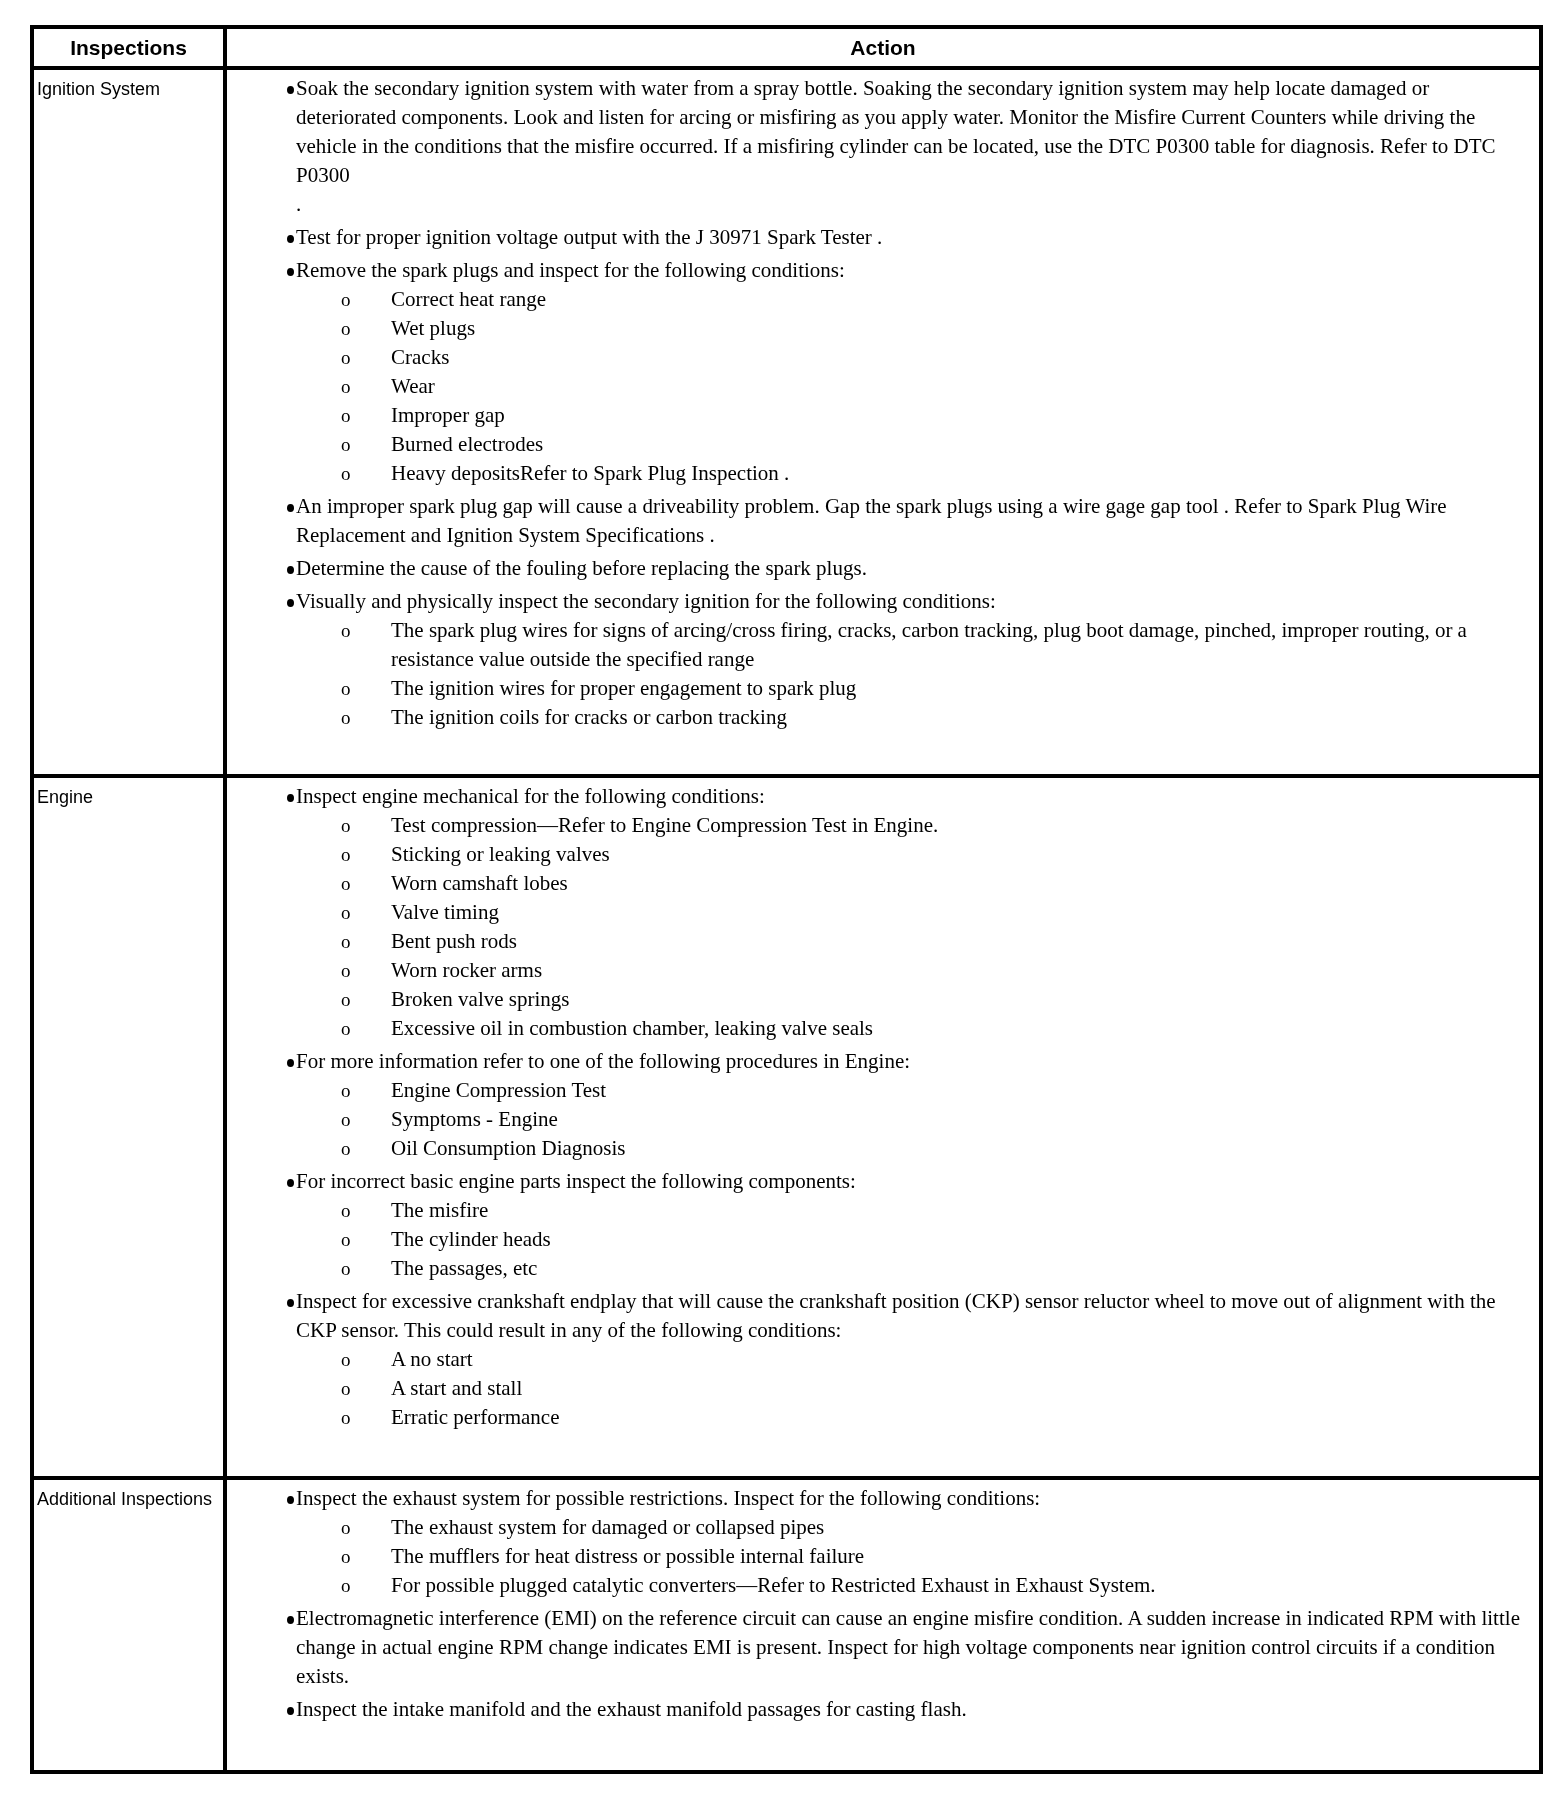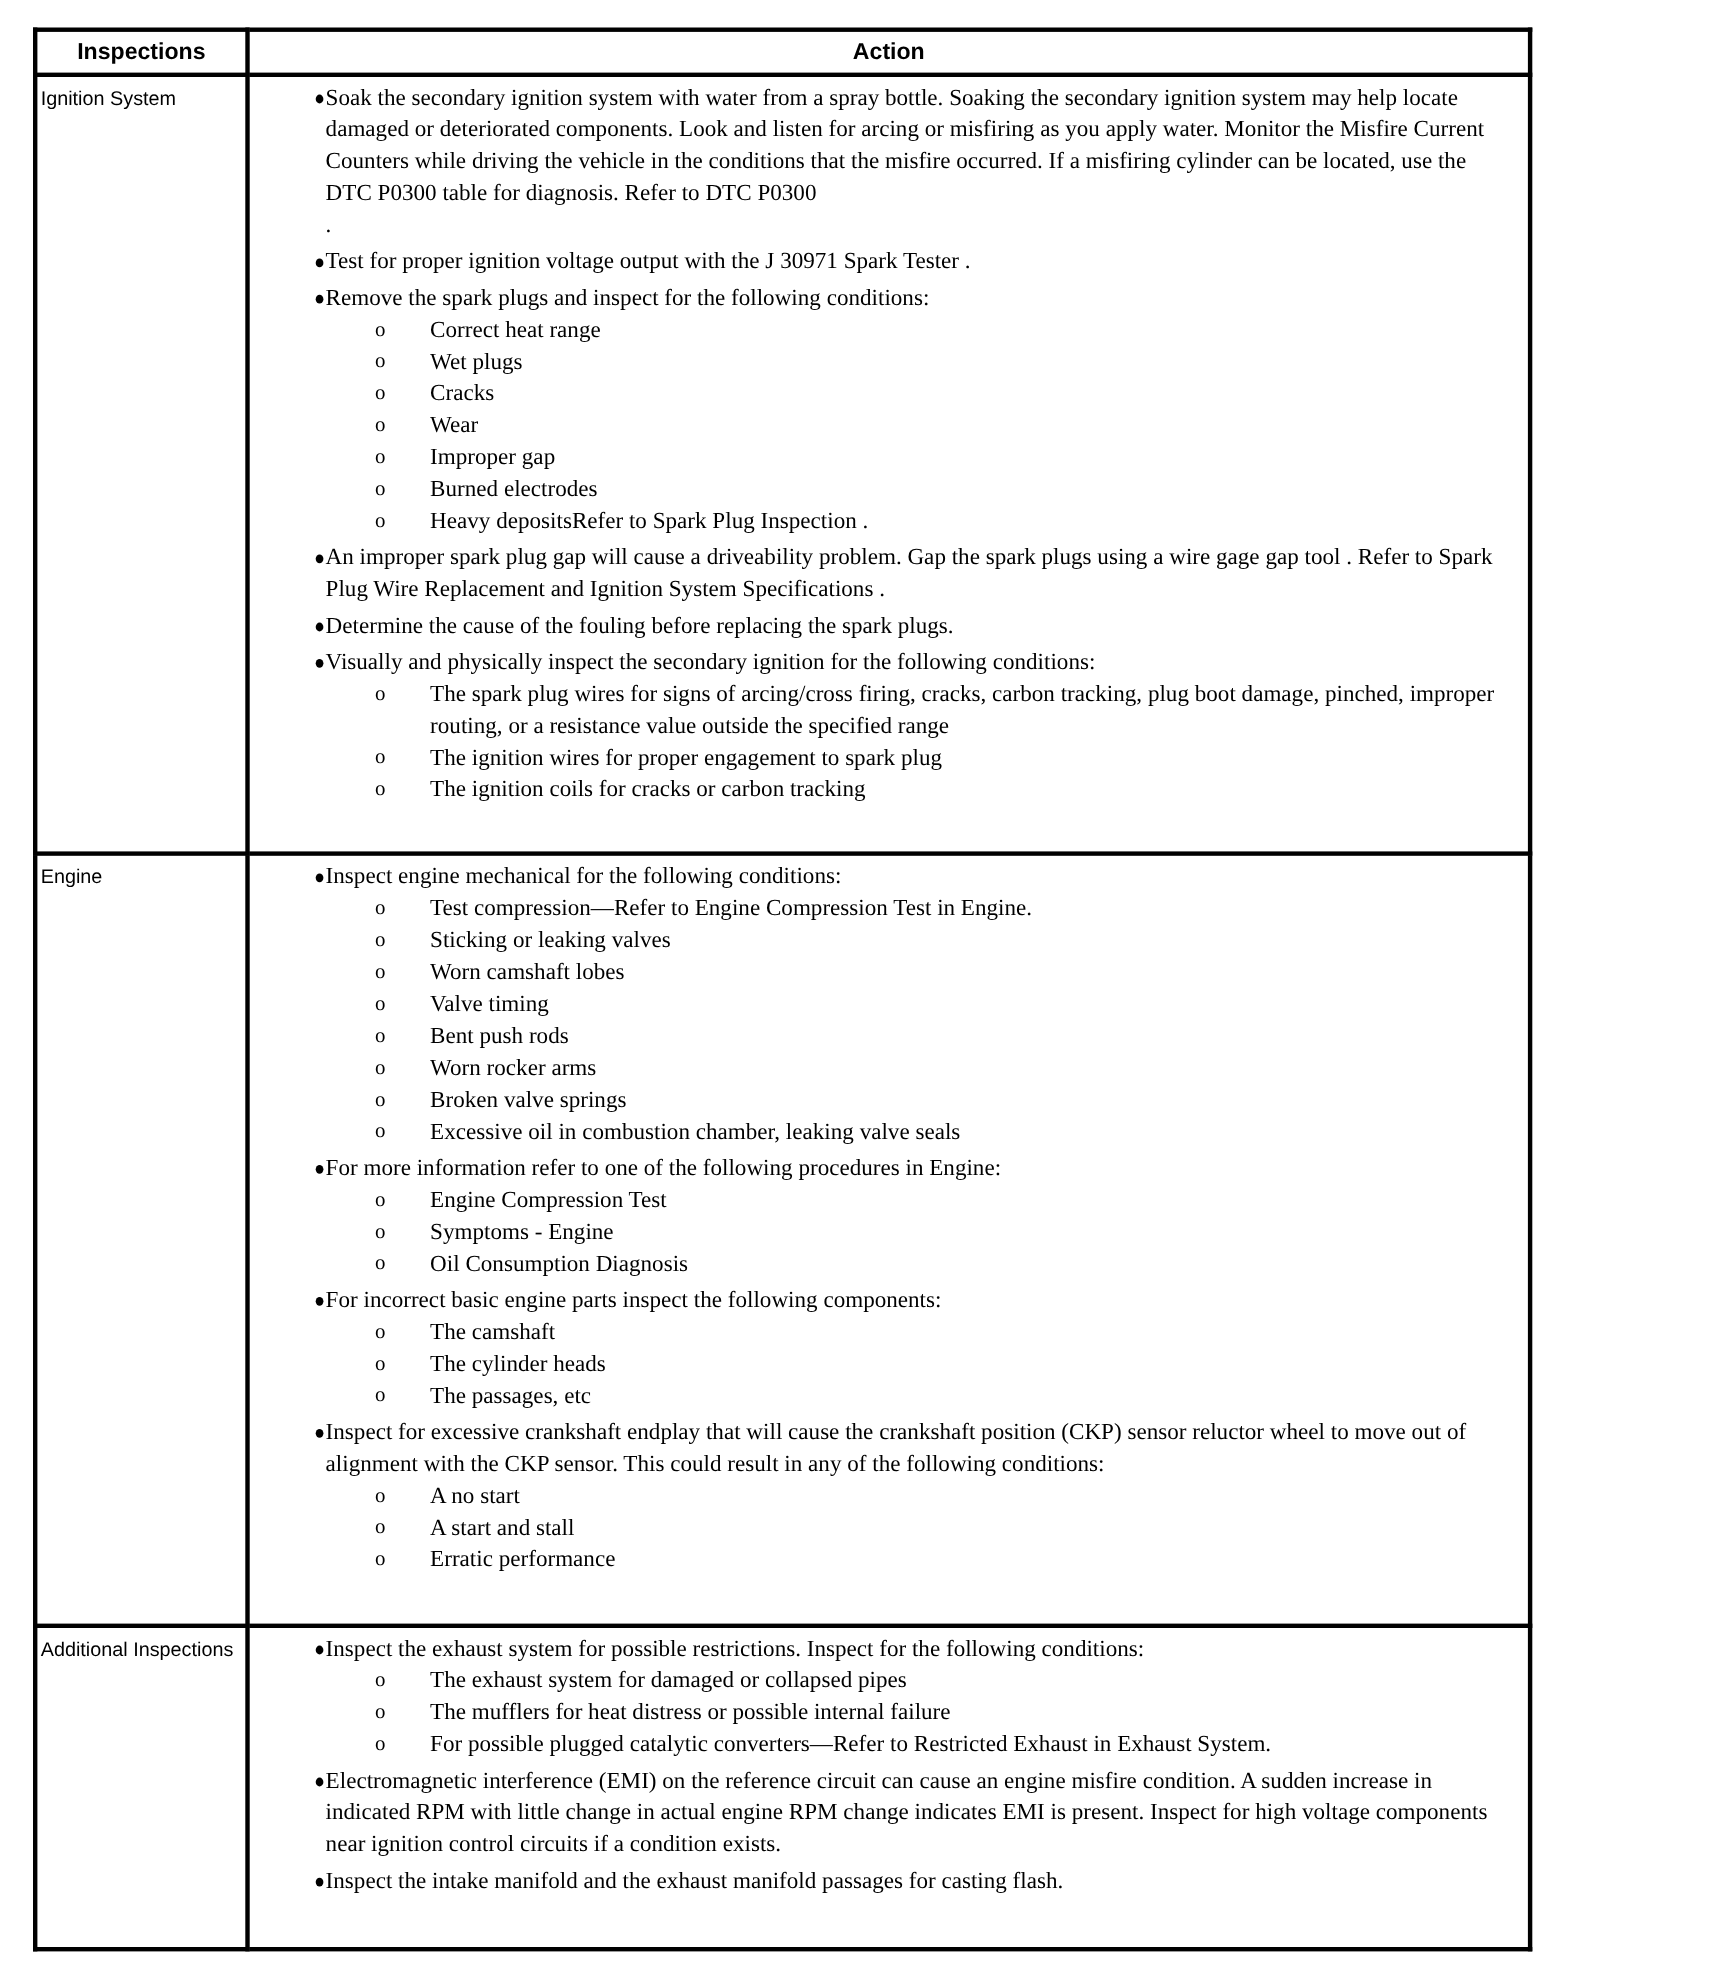--- a/index.html
+++ b/index.html
@@ -12,21 +12,21 @@
     height: 1798px;
     position: relative;
     font-family: "Liberation Sans", sans-serif;
     color: #000000;
     overflow: hidden;
   }
   .doc-table {
     position: absolute;
     left: 30px;
     top: 25px;
-    width: 1363px;
+    width: 1513px;
     border-collapse: collapse;
     table-layout: fixed;
   }
   .doc-table td, .doc-table th {
     border: 4px solid #000;
     vertical-align: top;
     padding: 0;
   }
   .doc-table th {
     font-weight: bold;
@@ -106,21 +106,21 @@
           <div class="bullet"><span class="bullet-dot"></span><span>An improper spark plug gap will cause a driveability problem. Gap the spark plugs using a wire gage gap tool . Refer to Spark Plug Wire Replacement and Ignition System Specifications .</span></div>
           <div class="bullet"><span class="bullet-dot"></span><span>Determine the cause of the fouling before replacing the spark plugs.</span></div>
           <div class="bullet"><span class="bullet-dot"></span><span>Visually and physically inspect the secondary ignition for the following conditions:</span><div class="sub"><span class="sub-dot">o</span><span>The spark plug wires for signs of arcing/cross firing, cracks, carbon tracking, plug boot damage, pinched, improper routing, or a resistance value outside the specified range</span></div><div class="sub"><span class="sub-dot">o</span><span>The ignition wires for proper engagement to spark plug</span></div><div class="sub"><span class="sub-dot">o</span><span>The ignition coils for cracks or carbon tracking</span></div></div>
         </td>
       </tr>
       <tr class="row-eng">
         <td class="insp-cell"><span>Engine</span></td>
         <td class="action-cell">
           <div class="bullet"><span class="bullet-dot"></span><span>Inspect engine mechanical for the following conditions:</span><div class="sub"><span class="sub-dot">o</span><span>Test compression—Refer to Engine Compression Test in Engine.</span></div><div class="sub"><span class="sub-dot">o</span><span>Sticking or leaking valves</span></div><div class="sub"><span class="sub-dot">o</span><span>Worn camshaft lobes</span></div><div class="sub"><span class="sub-dot">o</span><span>Valve timing</span></div><div class="sub"><span class="sub-dot">o</span><span>Bent push rods</span></div><div class="sub"><span class="sub-dot">o</span><span>Worn rocker arms</span></div><div class="sub"><span class="sub-dot">o</span><span>Broken valve springs</span></div><div class="sub"><span class="sub-dot">o</span><span>Excessive oil in combustion chamber, leaking valve seals</span></div></div>
           <div class="bullet"><span class="bullet-dot"></span><span>For more information refer to one of the following procedures in Engine:</span><div class="sub"><span class="sub-dot">o</span><span>Engine Compression Test</span></div><div class="sub"><span class="sub-dot">o</span><span>Symptoms - Engine</span></div><div class="sub"><span class="sub-dot">o</span><span>Oil Consumption Diagnosis</span></div></div>
-          <div class="bullet"><span class="bullet-dot"></span><span>For incorrect basic engine parts inspect the following components:</span><div class="sub"><span class="sub-dot">o</span><span>The camshaft</span></div><div class="sub"><span class="sub-dot">o</span><span>The cylinder heads</span></div><div class="sub"><span class="sub-dot">o</span><span>The passages, etc</span></div></div>
+          <div class="bullet"><span class="bullet-dot"></span><span>For incorrect basic engine parts inspect the following components:</span><div class="sub"><span class="sub-dot">o</span><span>The misfire</span></div><div class="sub"><span class="sub-dot">o</span><span>The cylinder heads</span></div><div class="sub"><span class="sub-dot">o</span><span>The passages, etc</span></div></div>
           <div class="bullet"><span class="bullet-dot"></span><span>Inspect for excessive crankshaft endplay that will cause the crankshaft position (CKP) sensor reluctor wheel to move out of alignment with the CKP sensor. This could result in any of the following conditions:</span><div class="sub"><span class="sub-dot">o</span><span>A no start</span></div><div class="sub"><span class="sub-dot">o</span><span>A start and stall</span></div><div class="sub"><span class="sub-dot">o</span><span>Erratic performance</span></div></div>
         </td>
       </tr>
       <tr class="row-add">
         <td class="insp-cell"><span>Additional Inspections</span></td>
         <td class="action-cell">
           <div class="bullet"><span class="bullet-dot"></span><span>Inspect the exhaust system for possible restrictions. Inspect for the following conditions:</span><div class="sub"><span class="sub-dot">o</span><span>The exhaust system for damaged or collapsed pipes</span></div><div class="sub"><span class="sub-dot">o</span><span>The mufflers for heat distress or possible internal failure</span></div><div class="sub"><span class="sub-dot">o</span><span>For possible plugged catalytic converters—Refer to Restricted Exhaust in Exhaust System.</span></div></div>
           <div class="bullet"><span class="bullet-dot"></span><span>Electromagnetic interference (EMI) on the reference circuit can cause an engine misfire condition. A sudden increase in indicated RPM with little change in actual engine RPM change indicates EMI is present. Inspect for high voltage components near ignition control circuits if a condition exists.</span></div>
           <div class="bullet"><span class="bullet-dot"></span><span>Inspect the intake manifold and the exhaust manifold passages for casting flash.</span></div>
         </td>

